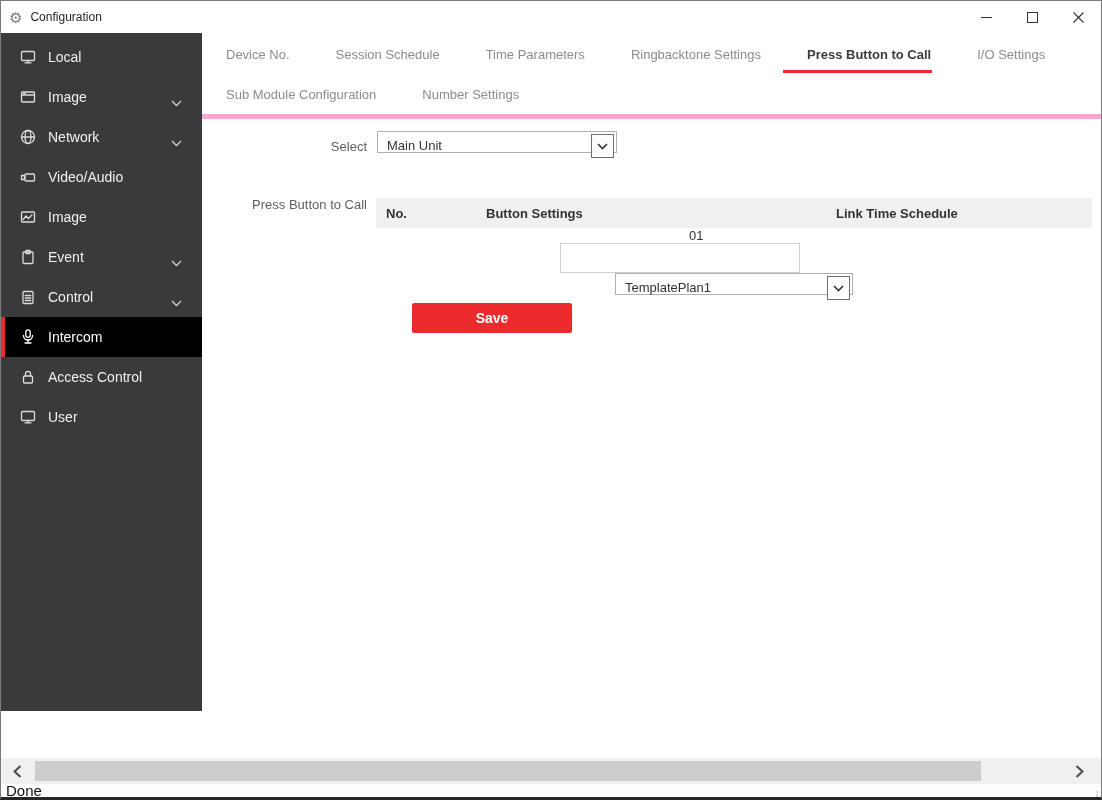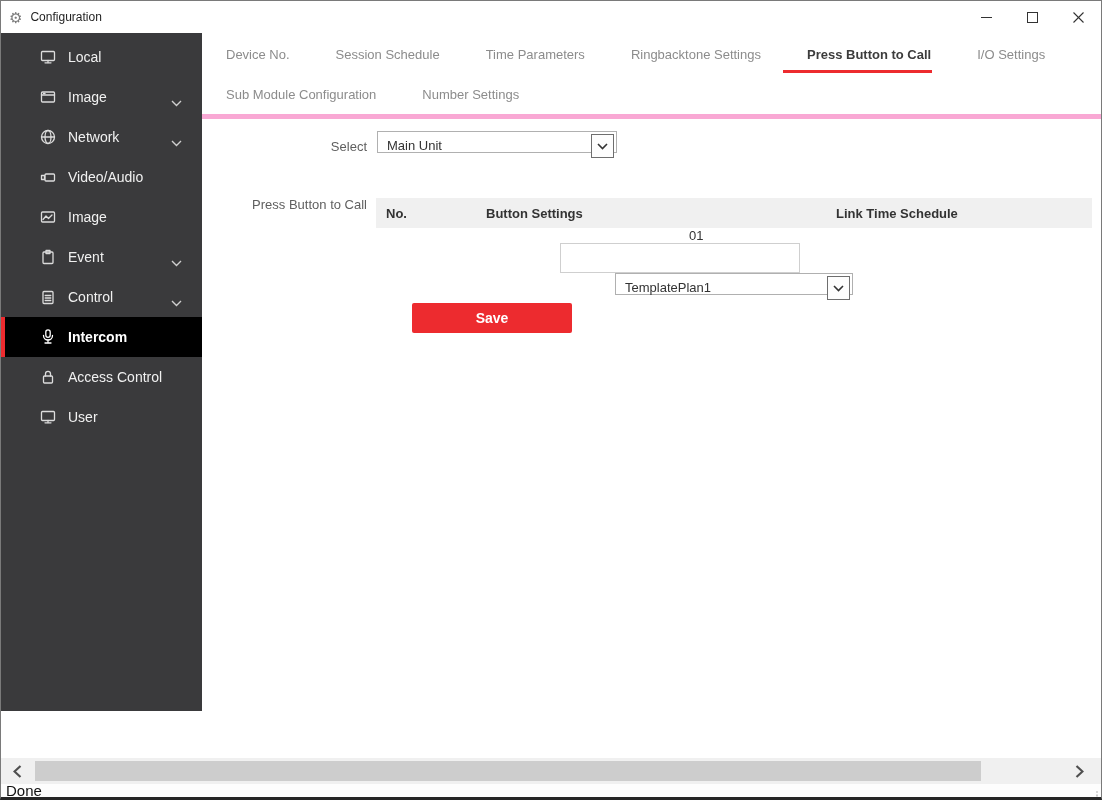--- a/index.html
+++ b/index.html
@@ -15,25 +15,25 @@
 
   
   .titlebar { position: absolute; top: 0; left: 0; right: 0; height: 32px; background: #fff; display: flex; align-items: center; }
   .app-icon { margin-left: 8px; font-size: 15px; color: #7c7c7c; line-height: 1; }
   .title-text { margin-left: 8px; font-size: 12px; color: #1f1f1f; }
   .win-controls { position: absolute; right: 0; top: 0; height: 32px; display: flex; }
   .win-btn { width: 46px; height: 32px; display: flex; align-items: center; justify-content: center; background: #fff; }
 
   
   .sidebar { position: absolute; left: 0; top: 32px; width: 201px; height: 678px; background: #3a3a3c; padding-top: 4px; }
-  .side-item { position: relative; height: 40px; display: flex; align-items: center; padding-left: 38px; color: #f0f0f0; font-size: 14px; cursor: default; }
+  .side-item { position: relative; height: 40px; display: flex; align-items: center; padding-left: 18px; color: #f0f0f0; font-size: 14px; cursor: default; }
   .side-item .icon { width: 18px; height: 18px; flex: none; display: flex; align-items: center; justify-content: center; }
   .side-item .lbl { margin-left: 11px; white-space: nowrap; }
   .side-item .chev { position: absolute; right: 20px; top: 17px; }
-  .side-item.active { background: #000; color: #fff; font-weight: bold; }
+  .side-item.active { background: #000; color: #fff; }
   .side-item.active::before { content: ""; position: absolute; left: 0; top: 0; bottom: 0; width: 4px; background: #ed2b2f; }
   .sicon { stroke: #dcdcdc; fill: none; stroke-width: 1.3; stroke-linecap: round; stroke-linejoin: round; }
 
   
   .main { position: absolute; left: 201px; top: 32px; right: 0; bottom: 43px; background: #fff; }
   .tabs { border-bottom: 5px solid #f9a8d4; padding-left: 24px; }
   .tab-row { display: flex; column-gap: 46px; align-items: center; }
   .tab-row.r1 { height: 42px; }
   .tab-row.r2 { height: 39px; }
   .tab { font-size: 13px; color: #8c8c8c; position: relative; white-space: nowrap; cursor: default; }

